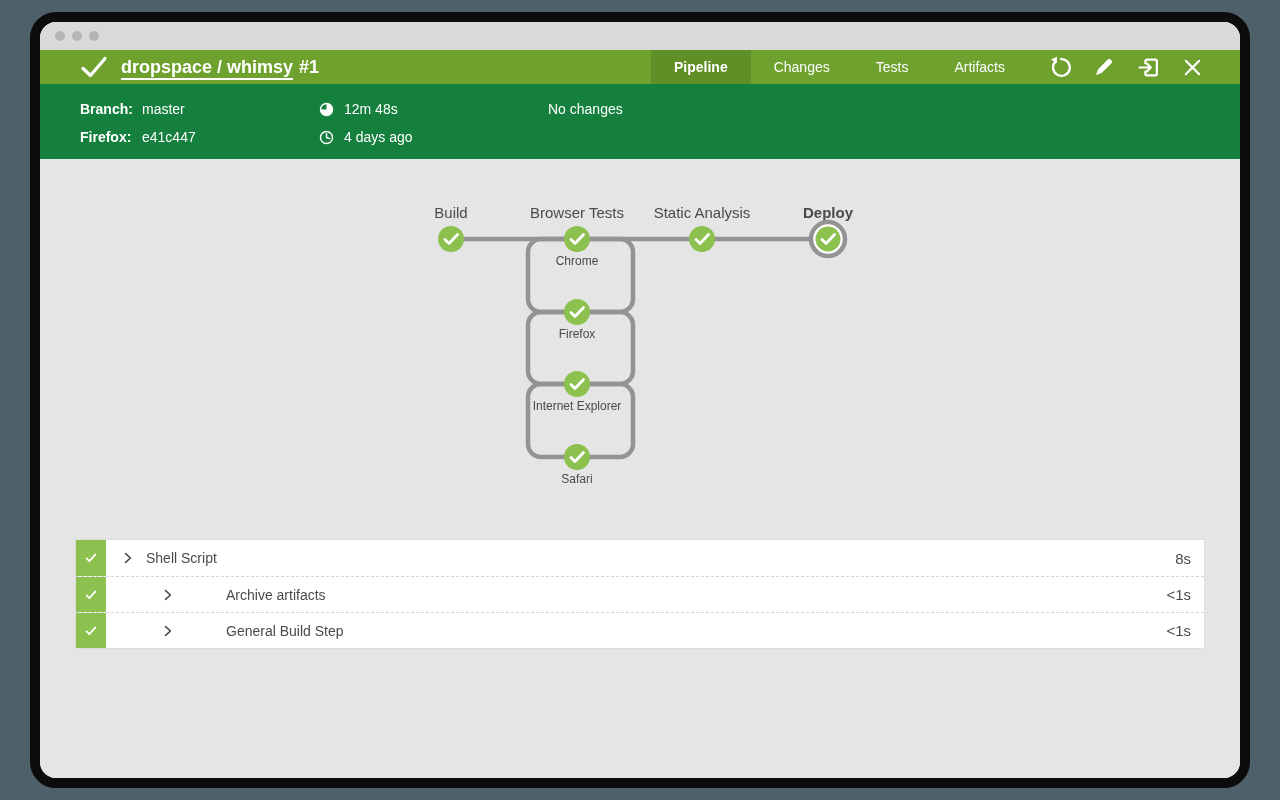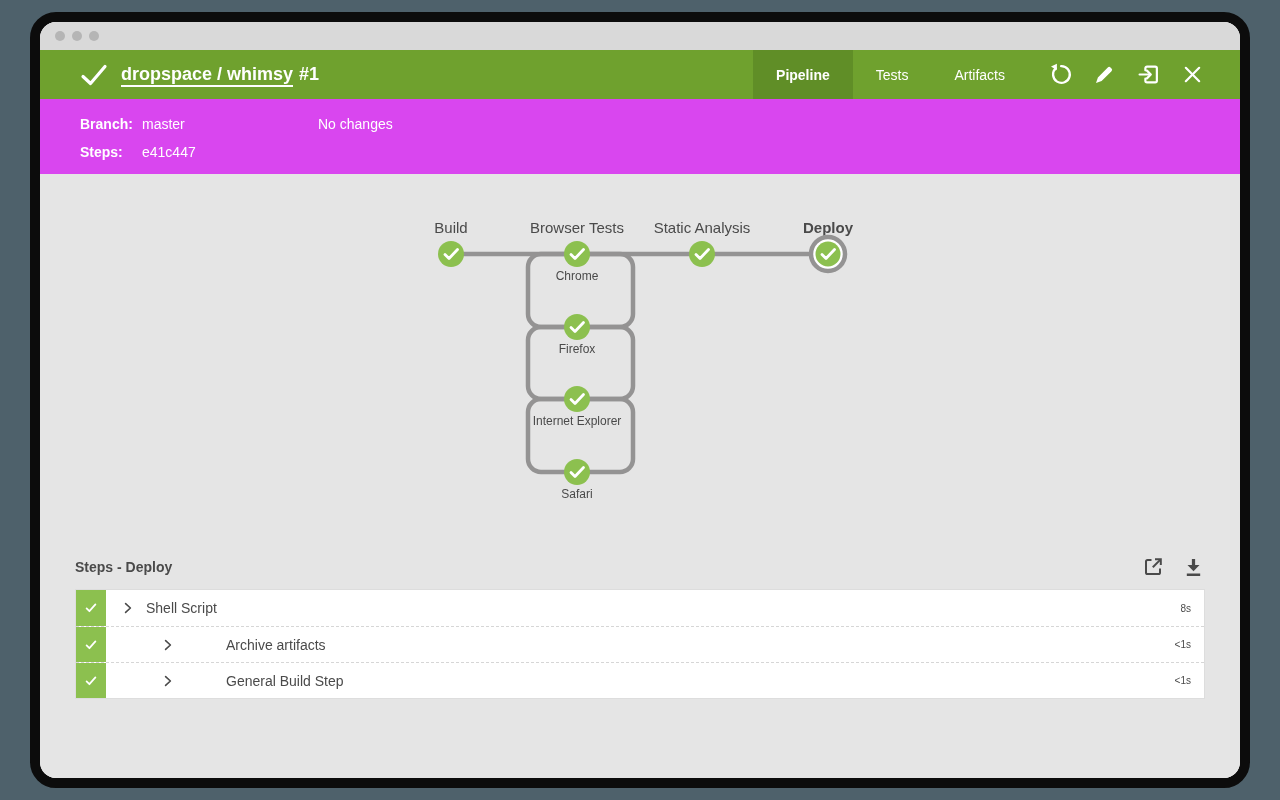--- a/index.html
+++ b/index.html
@@ -18,41 +18,41 @@
     display:flex; flex-direction:column;
   }
   
   .titlebar {
     height:28px; background:#D9D9D9; flex:0 0 auto;
     display:flex; align-items:center; padding-left:15px;
   }
   .dot { width:10px; height:10px; border-radius:50%; background:#B5B5B5; margin-right:7px; }
   
   .header {
-    height:49px; background:#6FA12E; flex:0 0 auto;
+    height:34px; background:#6FA12E; flex:0 0 auto;
     display:flex; align-items:center; padding-left:40px; color:#fff;
   }
   .hdr-check { width:28px; height:26px; flex:0 0 auto; }
   .title { font-size:18px; font-weight:bold; margin-left:13px; white-space:nowrap; }
   .title .underlined { border-bottom:2px solid #fff; padding-bottom:1px; }
   .title .run-no { margin-left:6px; }
   .tabs { margin-left:auto; display:flex; height:100%; }
   .tab {
     height:100%; display:flex; align-items:center; padding:0 23px;
     font-size:14px; color:#fff; cursor:pointer; white-space:nowrap;
   }
   .tab.active { background:#608E27; font-weight:bold; }
   .actions { display:flex; align-items:center; height:100%; padding:0 26px 0 10px; }
   .action-btn {
     width:44px; height:100%; display:flex; align-items:center; justify-content:center;
     cursor:pointer;
   }
   
   .infobar {
-    height:75px; background:#d946ef; flex:0 0 auto; color:#fff;
+    height:75px; background:#15803d; flex:0 0 auto; color:#fff;
     display:flex; padding:11px 0 0 40px; font-size:14px;
   }
   .info-col { display:flex; flex-direction:column; }
   .info-row { height:28px; display:flex; align-items:center; }
   .col-meta { width:238px; }
   .col-meta .lbl { font-weight:bold; width:62px; display:inline-block; }
   .col-time { width:230px; }
   .col-time svg { margin-right:9px; flex:0 0 auto; }
   .col-changes .info-row { height:28px;justify-content:center; }
   
@@ -71,21 +71,21 @@
     display:flex; align-items:center; justify-content:center; }
   .steps-table { margin-top:9px; border:1px solid #DDDDDD; background:#fff; }
   .step-row { height:36px; display:flex; align-items:center; cursor:pointer; }
   .step-row + .step-row { border-top:1px dashed #D6D6D6;gap:40px; }
   .step-status {
     width:30px; align-self:stretch; background:#8CC04F; flex:0 0 auto;
     display:flex; align-items:center; justify-content:center;
   }
   .step-chevron { margin-left:14px; flex:0 0 auto; display:flex; }
   .step-label { margin-left:10px; font-size:14px; color:#4A4A4A; }
-  .step-duration { margin-left:auto; padding-right:13px; font-size:10px; color:#4A4A4A; }
+  .step-duration { margin-left:auto; padding-right:13px; font-size:15px; color:#4A4A4A; }
 </style>
 </head>
 <body>
 
 <div class="window">
 
   <div class="titlebar">
     <span class="dot"></span>
     <span class="dot"></span>
     <span class="dot"></span>
@@ -94,20 +94,21 @@
   <div class="header">
     <svg class="hdr-check" viewBox="0 0 28 26">
       <polyline points="3,14.5 10.5,21.5 25,4.5" fill="none" stroke="#fff" stroke-width="3.2" stroke-linecap="round" stroke-linejoin="round"></polyline>
     </svg>
     <div class="title">
       <span class="underlined">dropspace / whimsy</span><span class="run-no">#1</span>
     </div>
 
     <div class="tabs">
       <div class="tab active">Pipeline</div>
+      <div class="tab">Changes</div>
       <div class="tab">Tests</div>
       <div class="tab">Artifacts</div>
     </div>
 
     <div class="actions">
       <div class="action-btn">
         <svg width="23" height="23" viewBox="0 0 22 22">
           <path d="M6.6 5.0 A 8 8 0 1 0 11.6 3.0" fill="none" stroke="#fff" stroke-width="2.2" stroke-linecap="round"></path>
           <polygon points="7.6,0.8 1.9,3.4 7.4,7.0" fill="#fff"></polygon>
         </svg>
@@ -133,22 +134,38 @@
     </div>
   </div>
 
   <div class="infobar">
     <div class="info-col col-meta">
       <div class="info-row">
         <span class="lbl">Branch:</span>
         <span>master</span>
       </div>
       <div class="info-row">
-        <span class="lbl">Steps:</span>
+        <span class="lbl">Firefox:</span>
         <span>e41c447</span>
+      </div>
+    </div>
+    <div class="info-col col-time">
+      <div class="info-row">
+        <svg width="17" height="17" viewBox="0 0 24 24">
+          <circle cx="12" cy="12" r="8.5" fill="none" stroke="#fff" stroke-width="2"></circle>
+          <path d="M12 12 L12 3.5 A8.5 8.5 0 1 1 3.5 12 Z" fill="#fff"></path>
+        </svg>
+        <span>12m 48s</span>
+      </div>
+      <div class="info-row">
+        <svg width="17" height="17" viewBox="0 0 24 24">
+          <circle cx="12" cy="12" r="8.5" fill="none" stroke="#fff" stroke-width="2"></circle>
+          <polyline points="12,6.5 12,12 16.5,13.5" fill="none" stroke="#fff" stroke-width="2" stroke-linecap="round" stroke-linejoin="round"></polyline>
+        </svg>
+        <span>4 days ago</span>
       </div>
     </div>
     <div class="info-col col-changes">
       <div class="info-row">
         <span>No changes</span>
       </div>
     </div>
   </div>
 
   <div class="content">
@@ -204,38 +221,20 @@
       </g>
 
       <text x="537" y="106" text-anchor="middle" class="branch-label">Chrome</text>
       <text x="537" y="179" text-anchor="middle" class="branch-label">Firefox</text>
       <text x="537" y="251" text-anchor="middle" class="branch-label">Internet Explorer</text>
       <text x="537" y="324" text-anchor="middle" class="branch-label">Safari</text>
     </svg>
 
     
     <div class="steps">
-      <div class="steps-header">
-        <span class="steps-title">Steps - Deploy</span>
-        <div class="steps-tools">
-          <div class="tool-btn">
-            <svg width="22" height="22" viewBox="0 0 22 22">
-              <path d="M9.5 4 H5.6 A1.6 1.6 0 0 0 4 5.6 v10.8 A1.6 1.6 0 0 0 5.6 18 h10.8 A1.6 1.6 0 0 0 18 16.4 V12.5" fill="none" stroke="#4A4A4A" stroke-width="2"></path>
-              <polyline points="13,3.2 18.8,3.2 18.8,9" fill="none" stroke="#4A4A4A" stroke-width="2"></polyline>
-              <line x1="18.4" y1="3.6" x2="10.8" y2="11.2" stroke="#4A4A4A" stroke-width="2"></line>
-            </svg>
-          </div>
-          <div class="tool-btn">
-            <svg width="21" height="21" viewBox="0 0 22 22">
-              <path d="M9.3 2 h3.4 v6.5 h4.6 L11 15 4.7 8.5 h4.6 Z" fill="#4A4A4A"></path>
-              <line x1="4" y1="18.6" x2="18" y2="18.6" stroke="#4A4A4A" stroke-width="2.4"></line>
-            </svg>
-          </div>
-        </div>
-      </div>
 
       <div class="steps-table">
         <div class="step-row">
           <div class="step-status">
             <svg width="16" height="16" viewBox="0 0 20 20">
               <polyline points="4.5,10.5 8,14 15.5,5.5" fill="none" stroke="#fff" stroke-width="2.2" stroke-linecap="round" stroke-linejoin="round"></polyline>
             </svg>
           </div>
           <span class="step-chevron">
             <svg width="16" height="16" viewBox="0 0 20 20">

